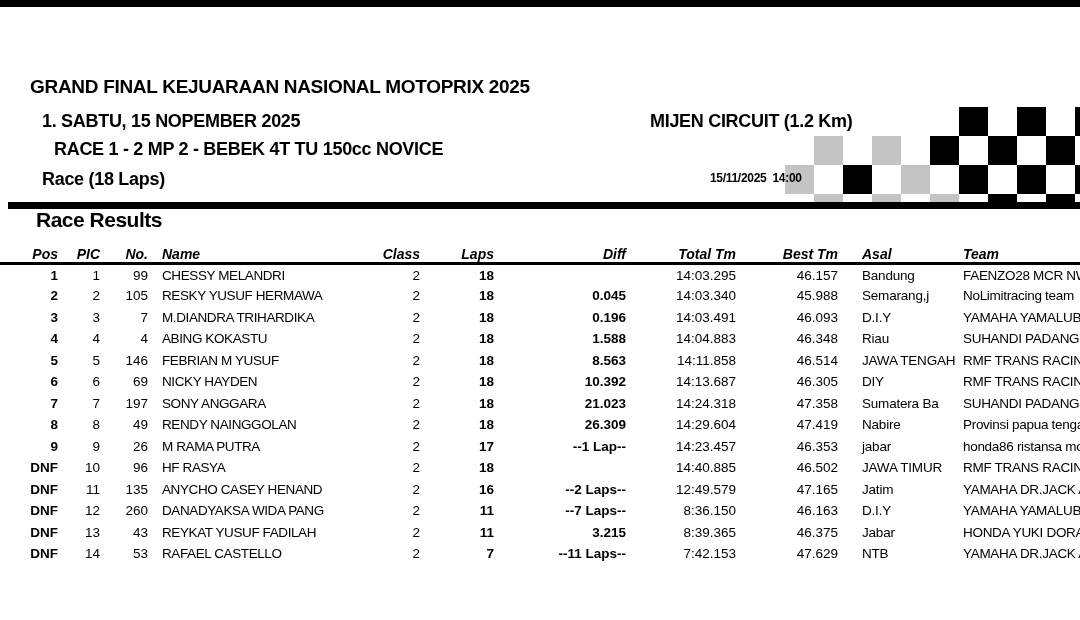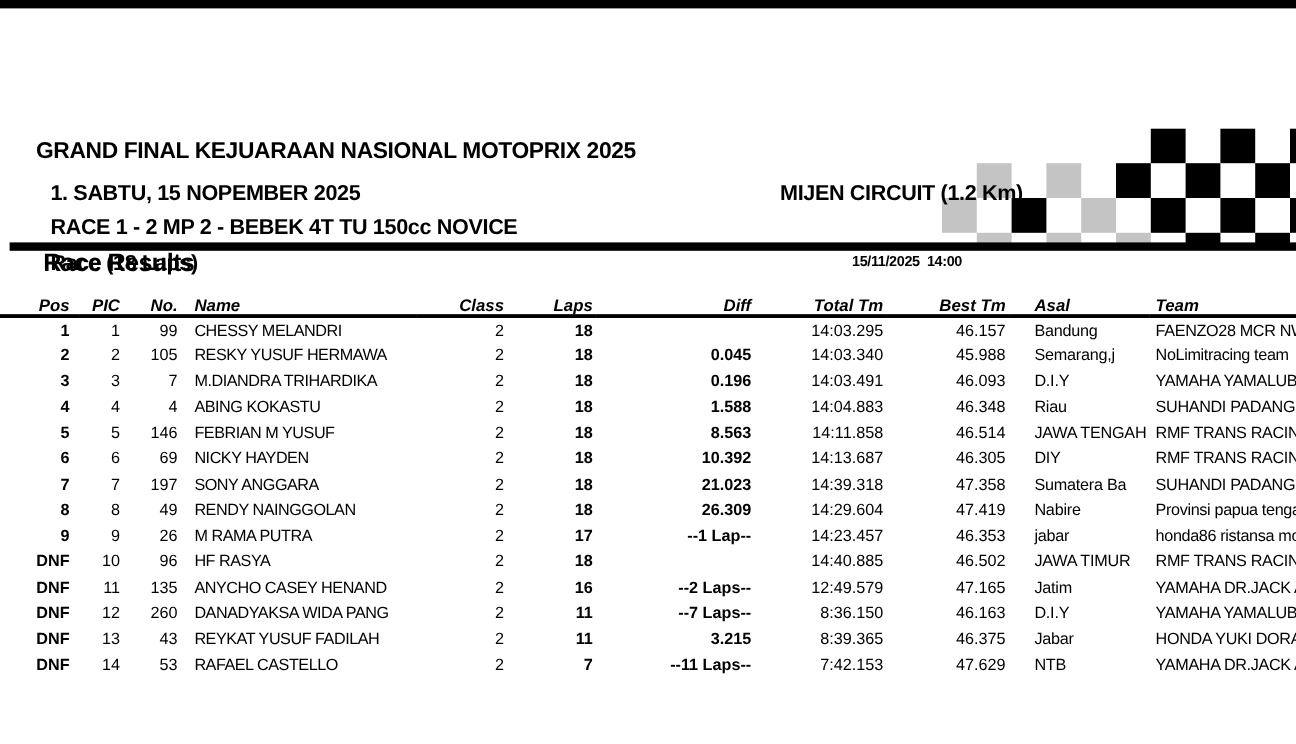--- a/index.html
+++ b/index.html
@@ -9,25 +9,25 @@
     background:#ffffff;
     color:#000;
     font-family:"Liberation Sans", sans-serif;
     overflow:hidden;
   }
   .bar { position:absolute; background:#000; }
   #bar-top    { left:0;  top:68;  width:1080px; height:6.5px; }
   #bar-mid    { left:0;  top:103; width:1080px; height:6px; }
   #bar-bottom { left:8px; top:202px; width:1072px; height:6.5px; z-index:3; }
 
-  .hd { position:absolute; font-weight:bold; white-space:pre; letter-spacing:-0.3px;margin-top:40px; }
+  .hd { position:absolute; font-weight:bold; white-space:pre; letter-spacing:-0.3px; }
   #main-title   { left:30px;  top:76px;  font-size:19px; }
   #session-line { left:42px;  top:111px; font-size:18px; }
   #circuit      { left:650px; top:111px; font-size:18px; z-index:4; }
-  #race-line    { left:42px;  top:139px; font-size:18px; }
+  #race-line    { left:54px;  top:139px; font-size:18px; }
   #laps-line    { left:42px;  top:169px; font-size:18px; }
   #datetime     { left:710px; top:171px; font-size:12px; z-index:4; }
 
   #flag { position:absolute; left:785px; top:107px; width:295px; height:98px; overflow:hidden; z-index:1; }
   #flag .cell { position:absolute; width:29px; height:29px; }
 
   #results-title { position:absolute; left:36px; top:208px; font-size:21px; font-weight:bold; letter-spacing:-0.5px; }
 
   #results-table {
     position:absolute; left:0; top:246px; width:1080px;
@@ -211,21 +211,21 @@
         <td class="c-team">RMF TRANS RACING</td>
       </tr>
       <tr>
         <td class="c-pos">7</td>
         <td class="c-pic">7</td>
         <td class="c-no">197</td>
         <td class="c-name">SONY ANGGARA</td>
         <td class="c-class">2</td>
         <td class="c-laps">18</td>
         <td class="c-diff">21.023</td>
-        <td class="c-total">14:39.318</td>
+        <td class="c-total">14:24.318</td>
         <td class="c-best">47.358</td>
         <td class="c-asal">Sumatera Ba</td>
         <td class="c-team">SUHANDI PADANG88 F</td>
       </tr>
       <tr>
         <td class="c-pos">8</td>
         <td class="c-pic">8</td>
         <td class="c-no">49</td>
         <td class="c-name">RENDY NAINGGOLAN</td>
         <td class="c-class">2</td>

